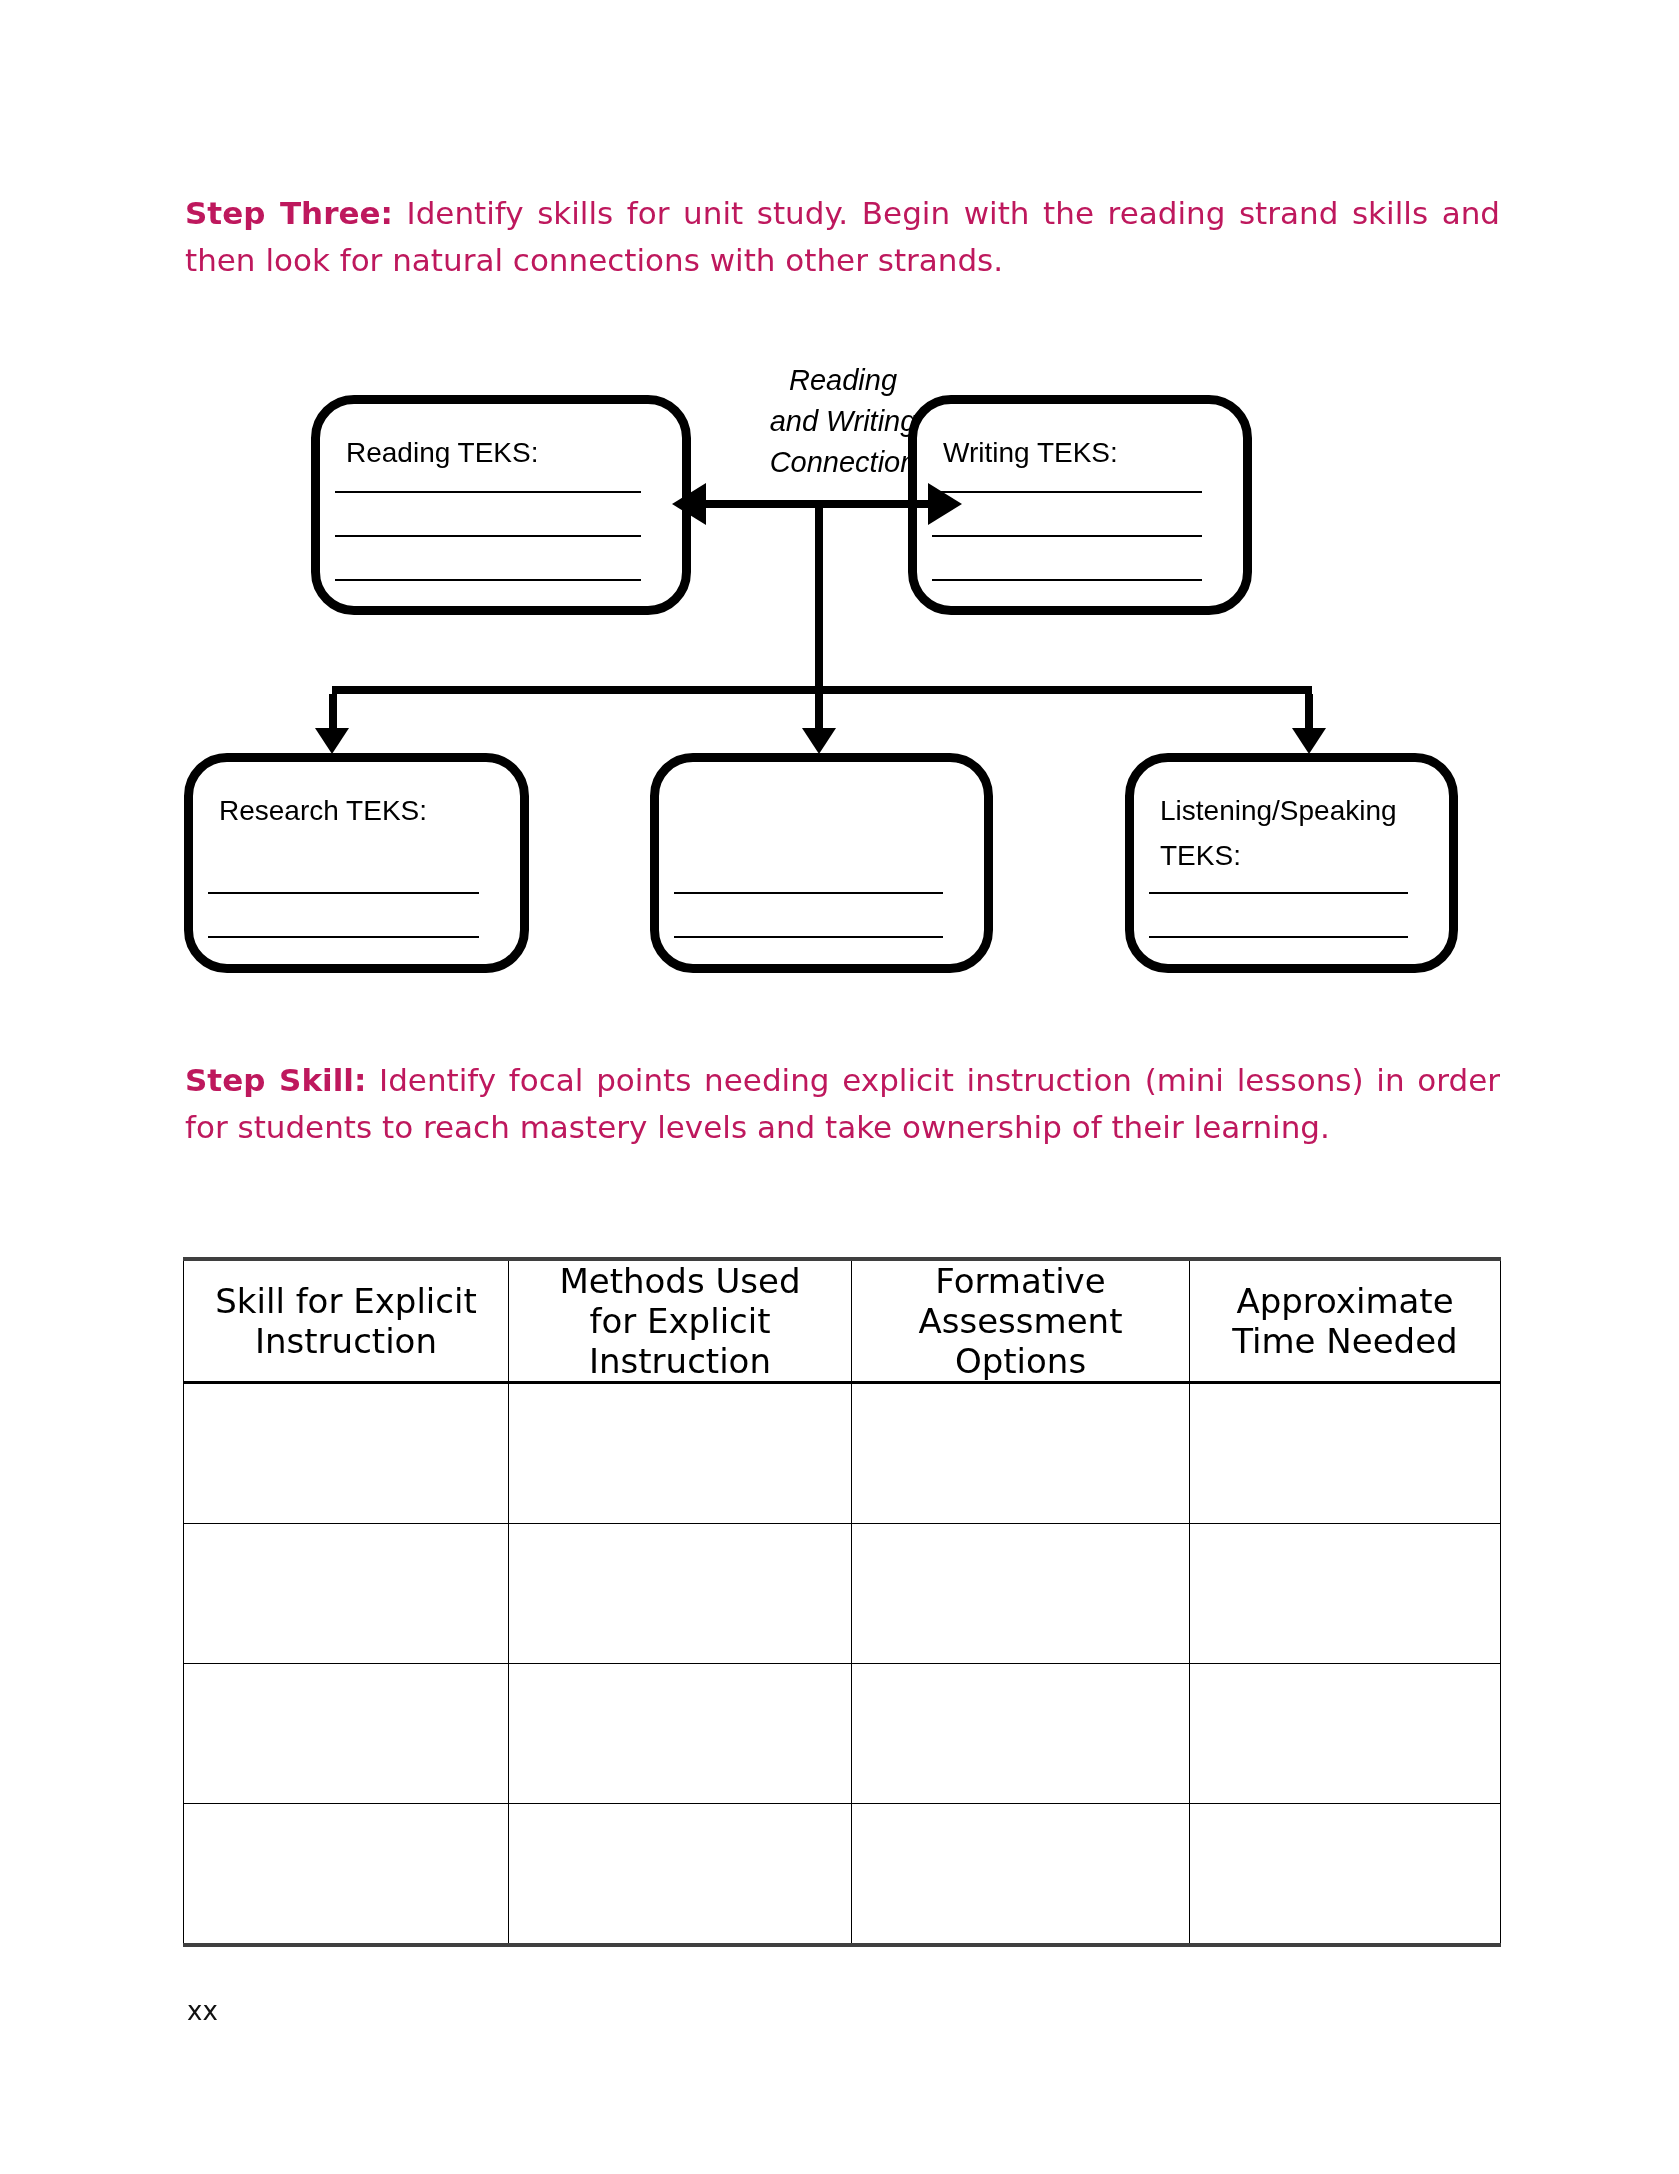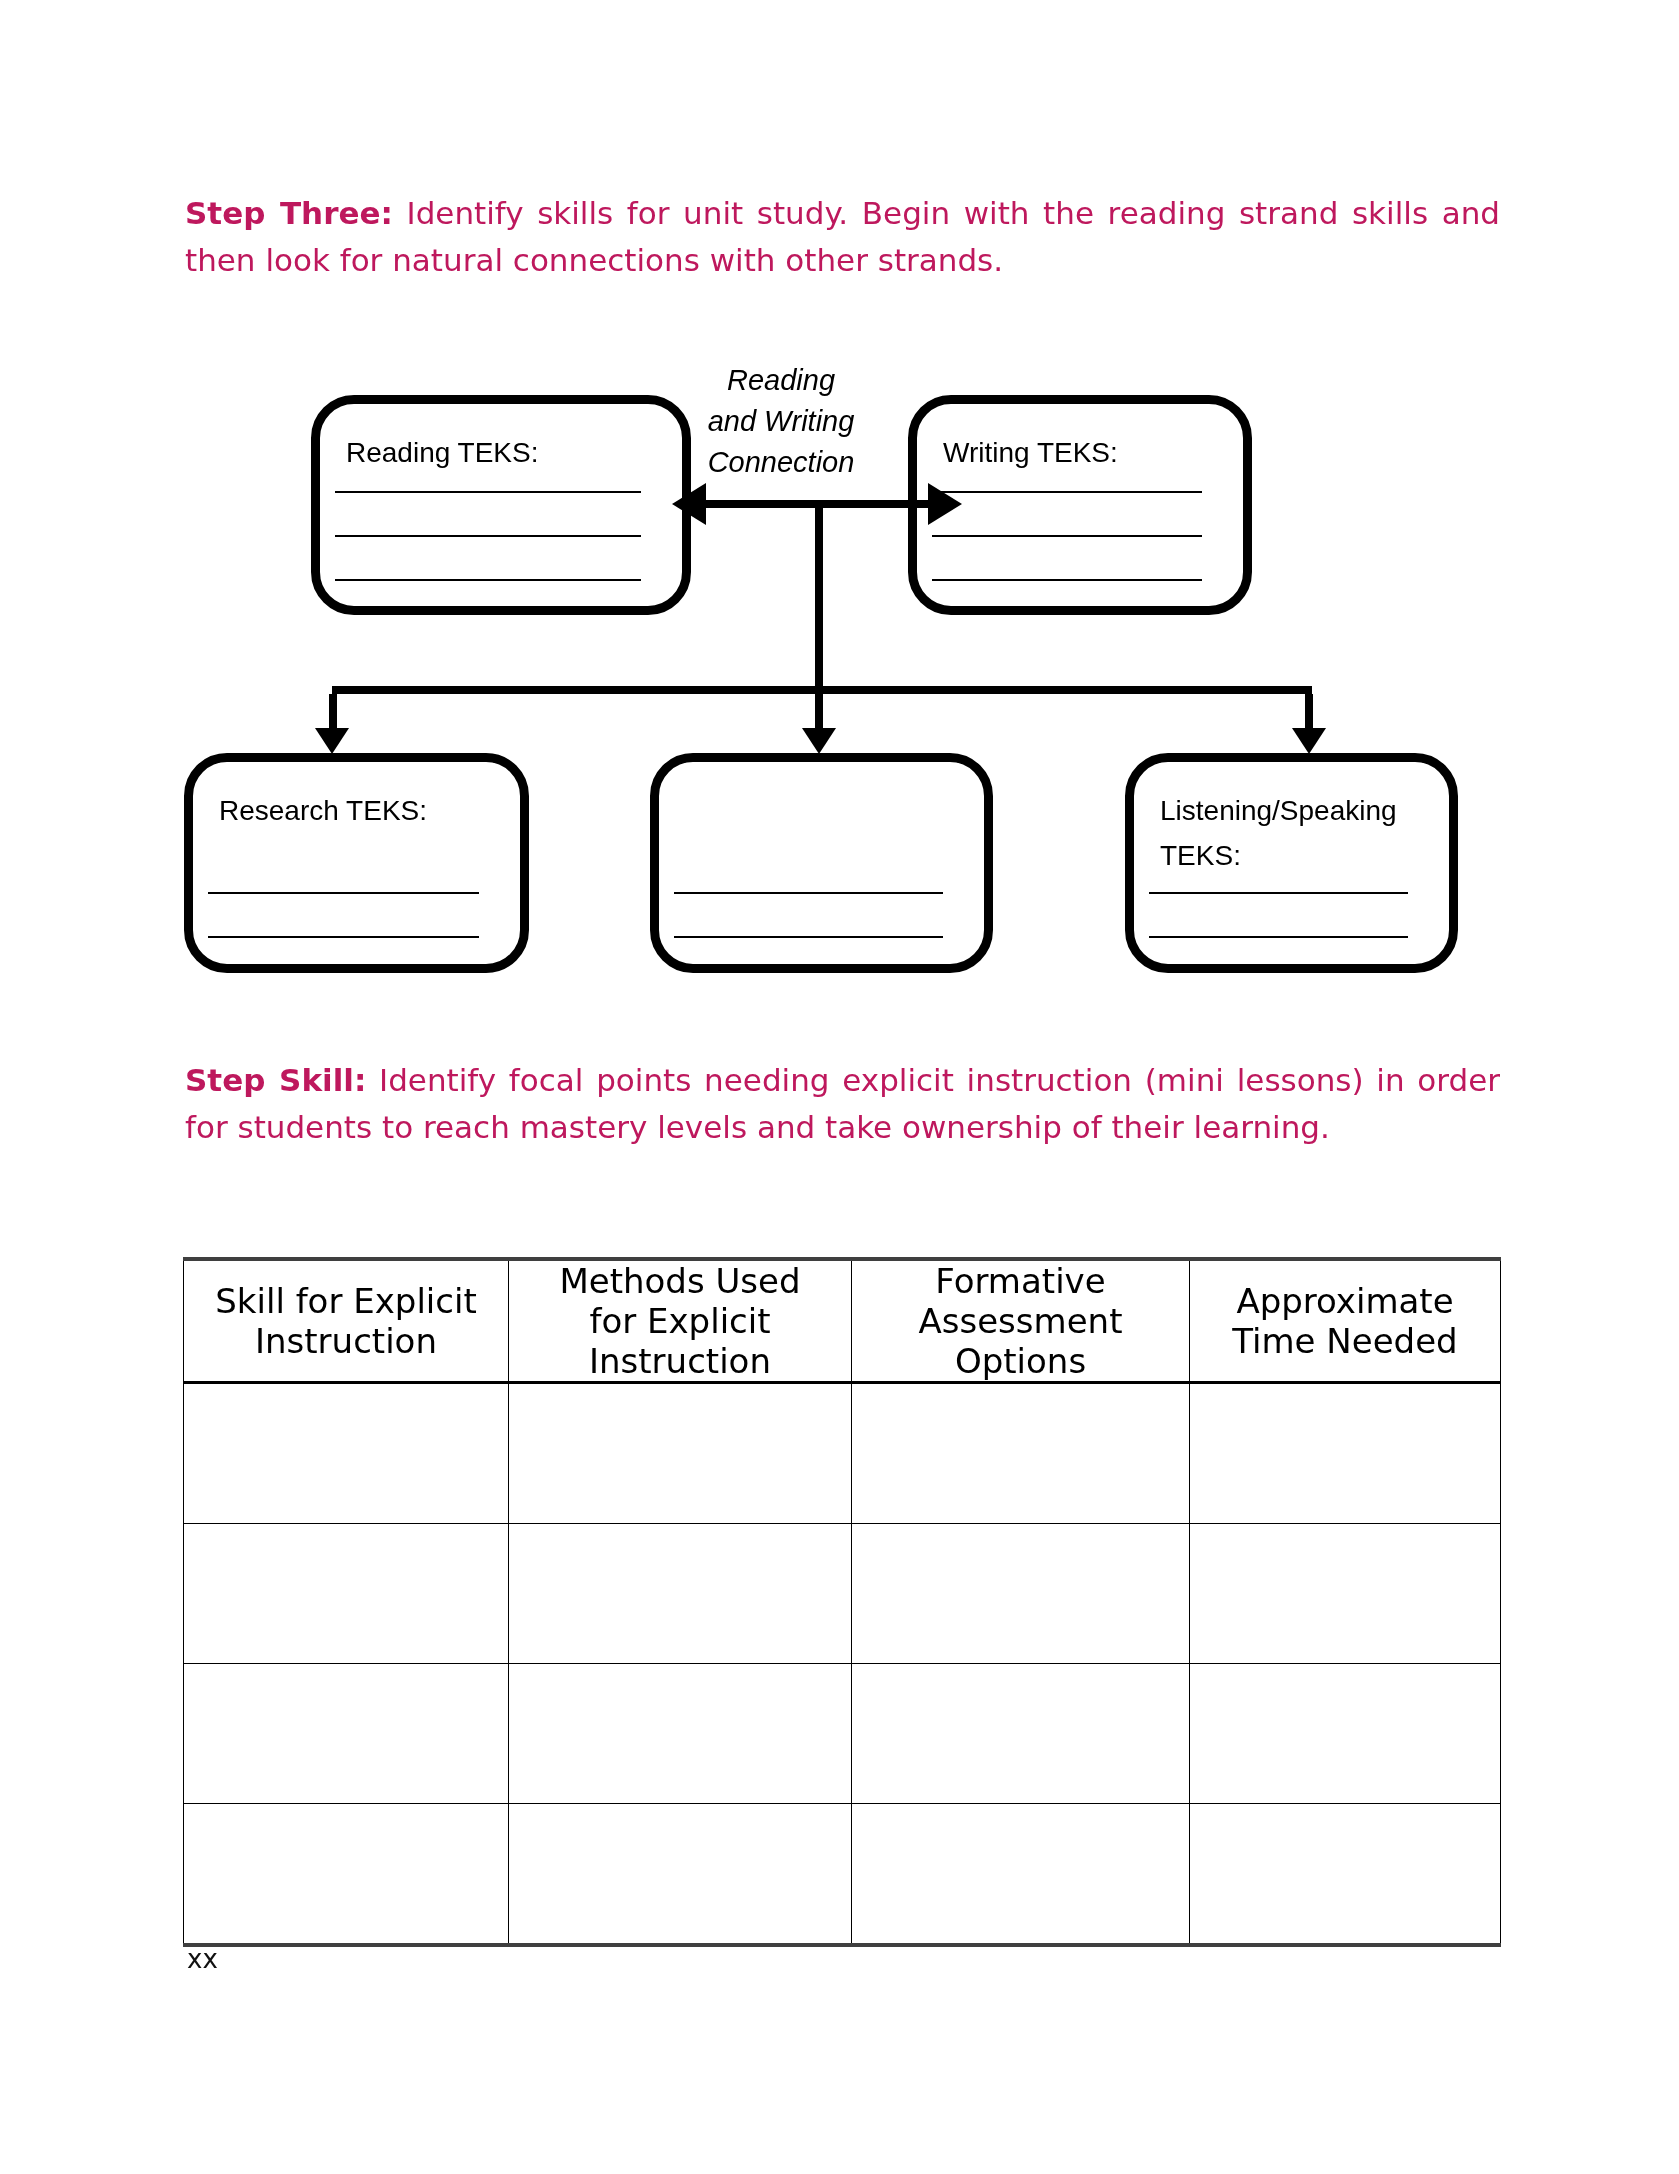--- a/index.html
+++ b/index.html
@@ -21,21 +21,21 @@
   }
   .dbox .blabel {
     position:absolute; left:26px; top:26px; right:13px;
     font-family:"Liberation Sans",sans-serif; font-size:28px; line-height:45px;
     white-space:pre-line; color:#000000;
   }
   .bline {
     position:absolute; left:15px; right:41px; height:0; border-bottom:2.8px solid #000;
   }
   .conn-label {
-    position:absolute; left:616px; top:360px; width:330px;
+    position:absolute; left:678px; top:360px; width:330px;
     font-family:"Liberation Sans",sans-serif; font-style:italic;
     font-size:29px; line-height:41px; text-align:center; white-space:pre-line;
   }
   .hline, .vline { position:absolute; background:#000; }
   .tri { position:absolute; width:0; height:0; }
   
   .skills-table {
     position:absolute; left:183px; top:1257px;
     border-collapse:collapse; table-layout:fixed; width:1316px;
     border-top:4.7px solid #3f3f3f; border-bottom:4.7px solid #3f3f3f;
@@ -44,21 +44,21 @@
   .skills-table th {
     border:1.9px solid #000; border-top:none; border-bottom:3.8px solid #000;
     height:117px; vertical-align:middle; text-align:center;
     font-size:34px; line-height:40px; font-weight:normal; white-space:pre-line;
     padding:0;
   }
   .skills-table td {
     border:1.9px solid #000; height:139px; padding:0;
   }
   .pagenum {
-    position:absolute; left:187px; top:1944px; font-size:26px; color:#111;
+    position:absolute; left:187px; top:1996px; font-size:26px; color:#111;
   }
 </style>
 </head>
 <body>
 
 <div class="page">
 
   <div class="para" style="top:190px;">
     <b>Step Three:</b><span> Identify skills for unit study. Begin with the reading strand skills and then look for natural connections with other strands.</span>
   </div>

